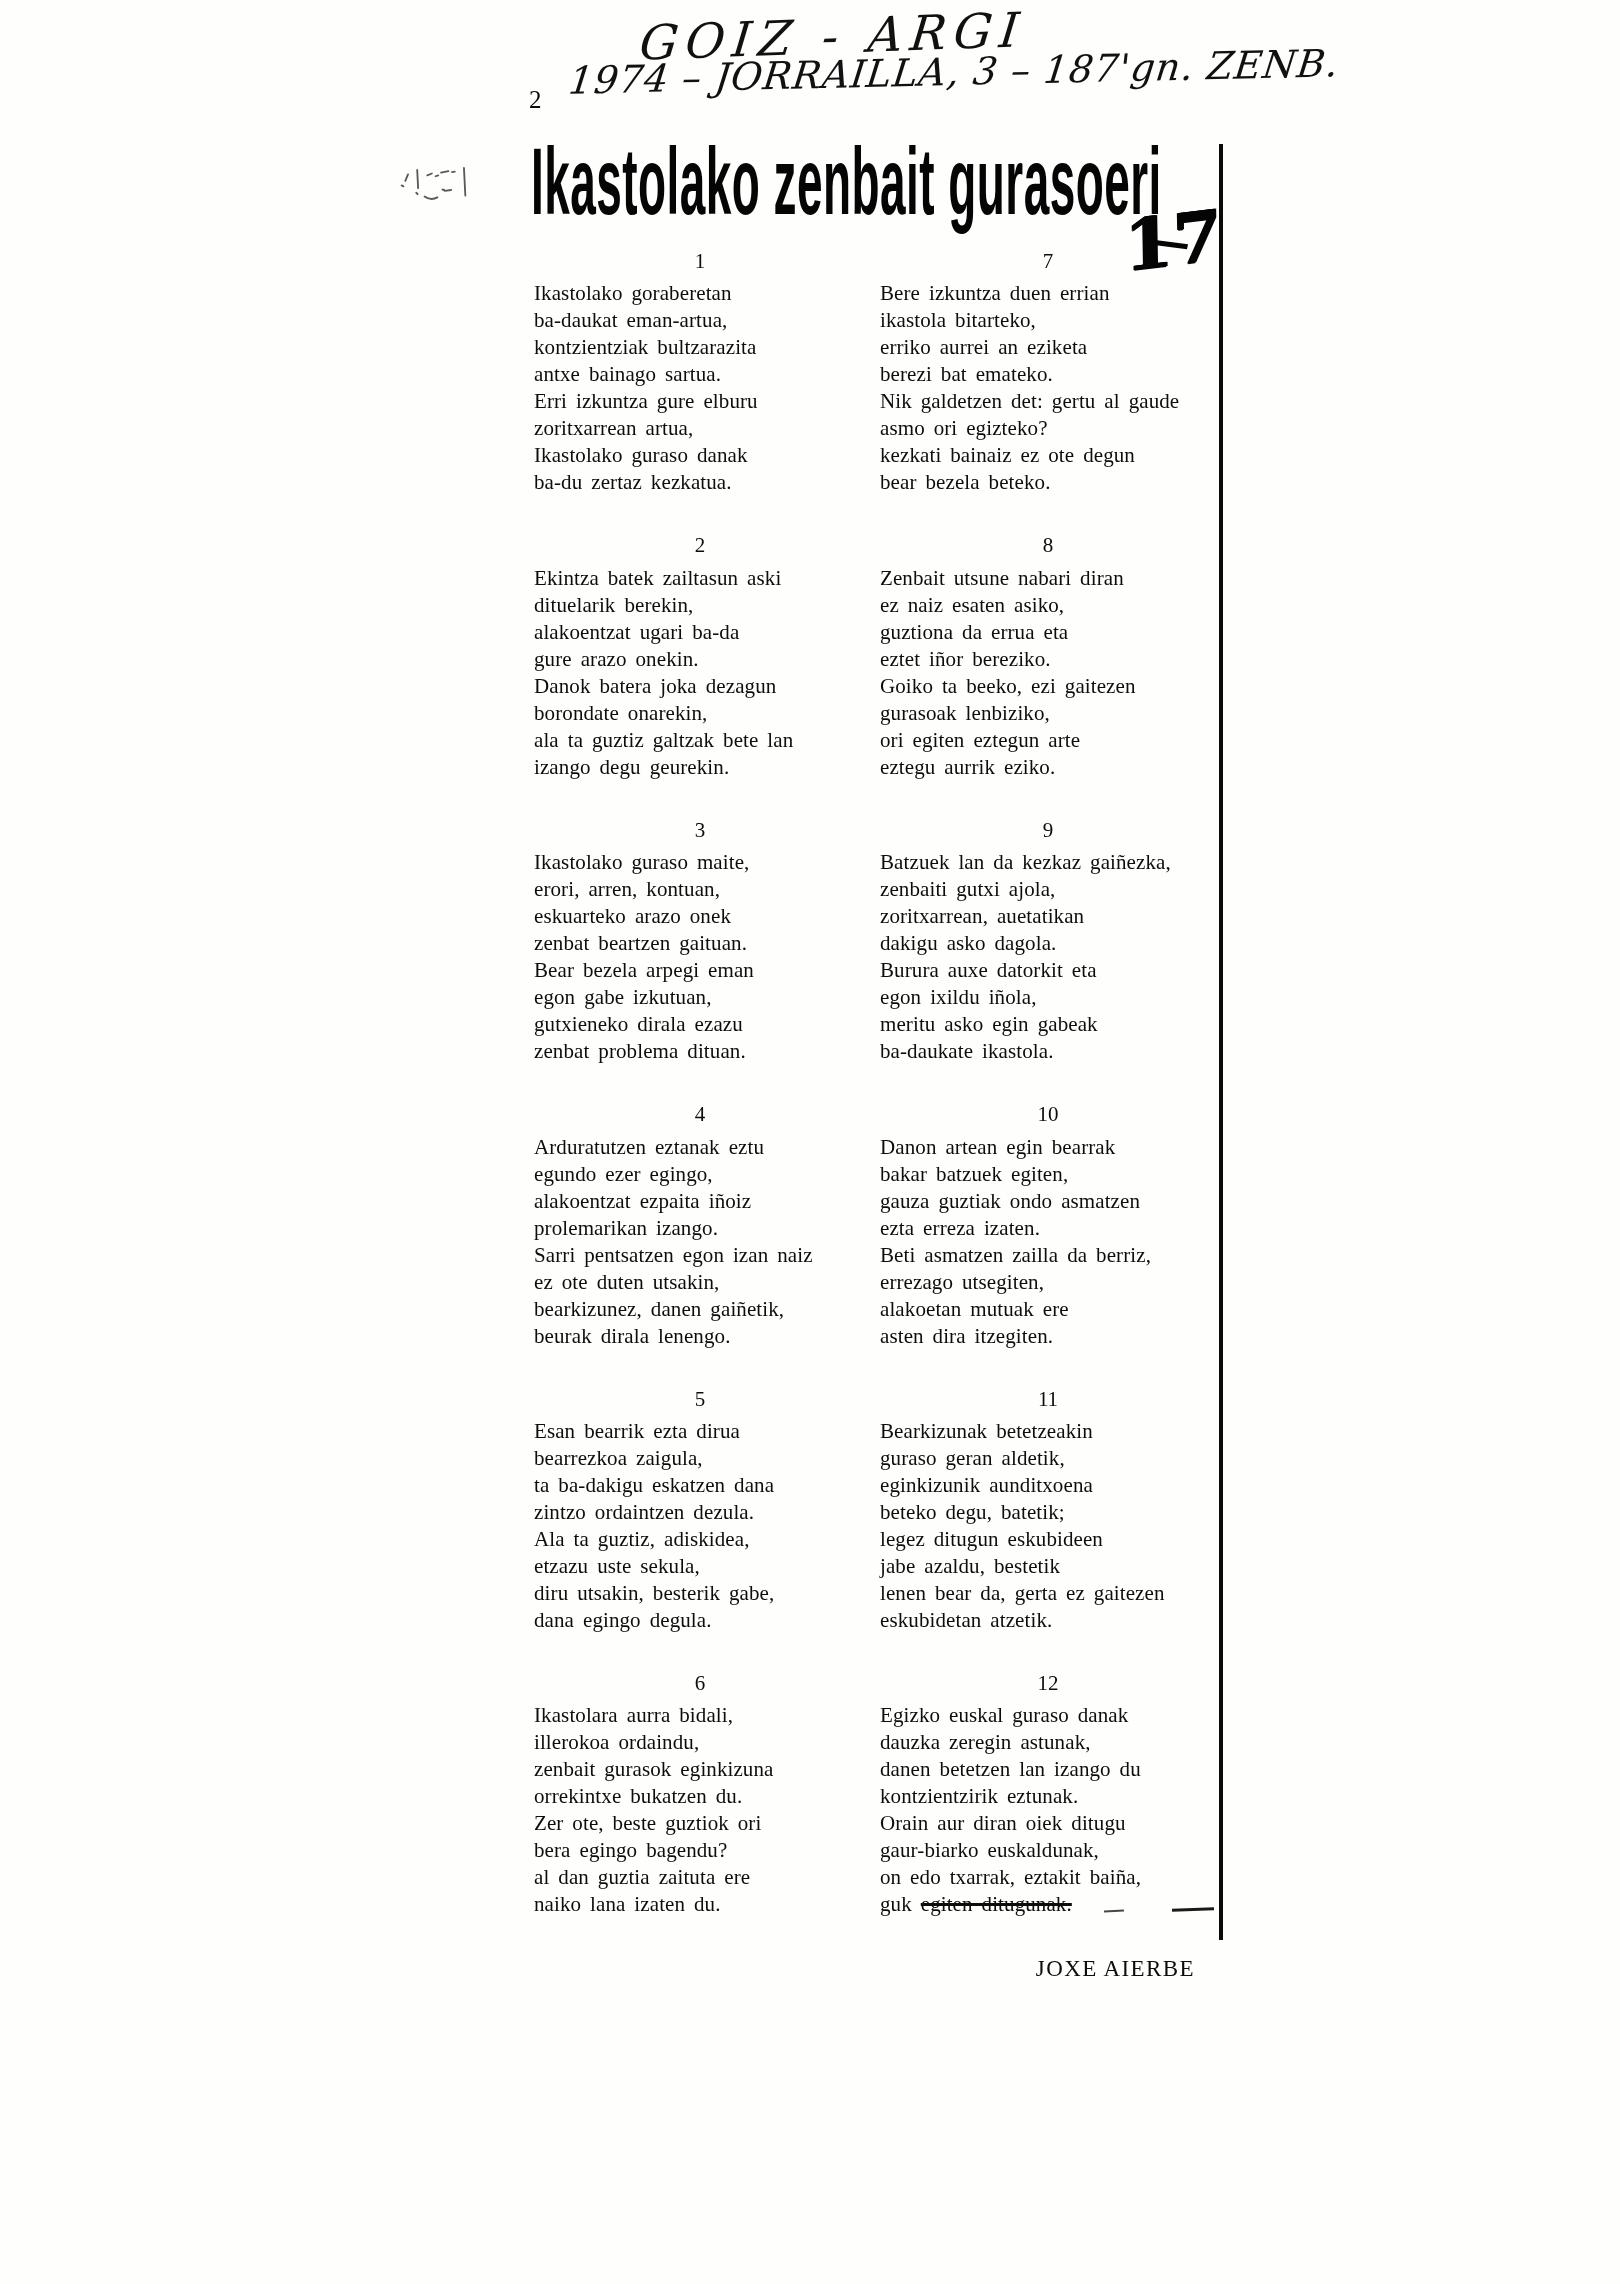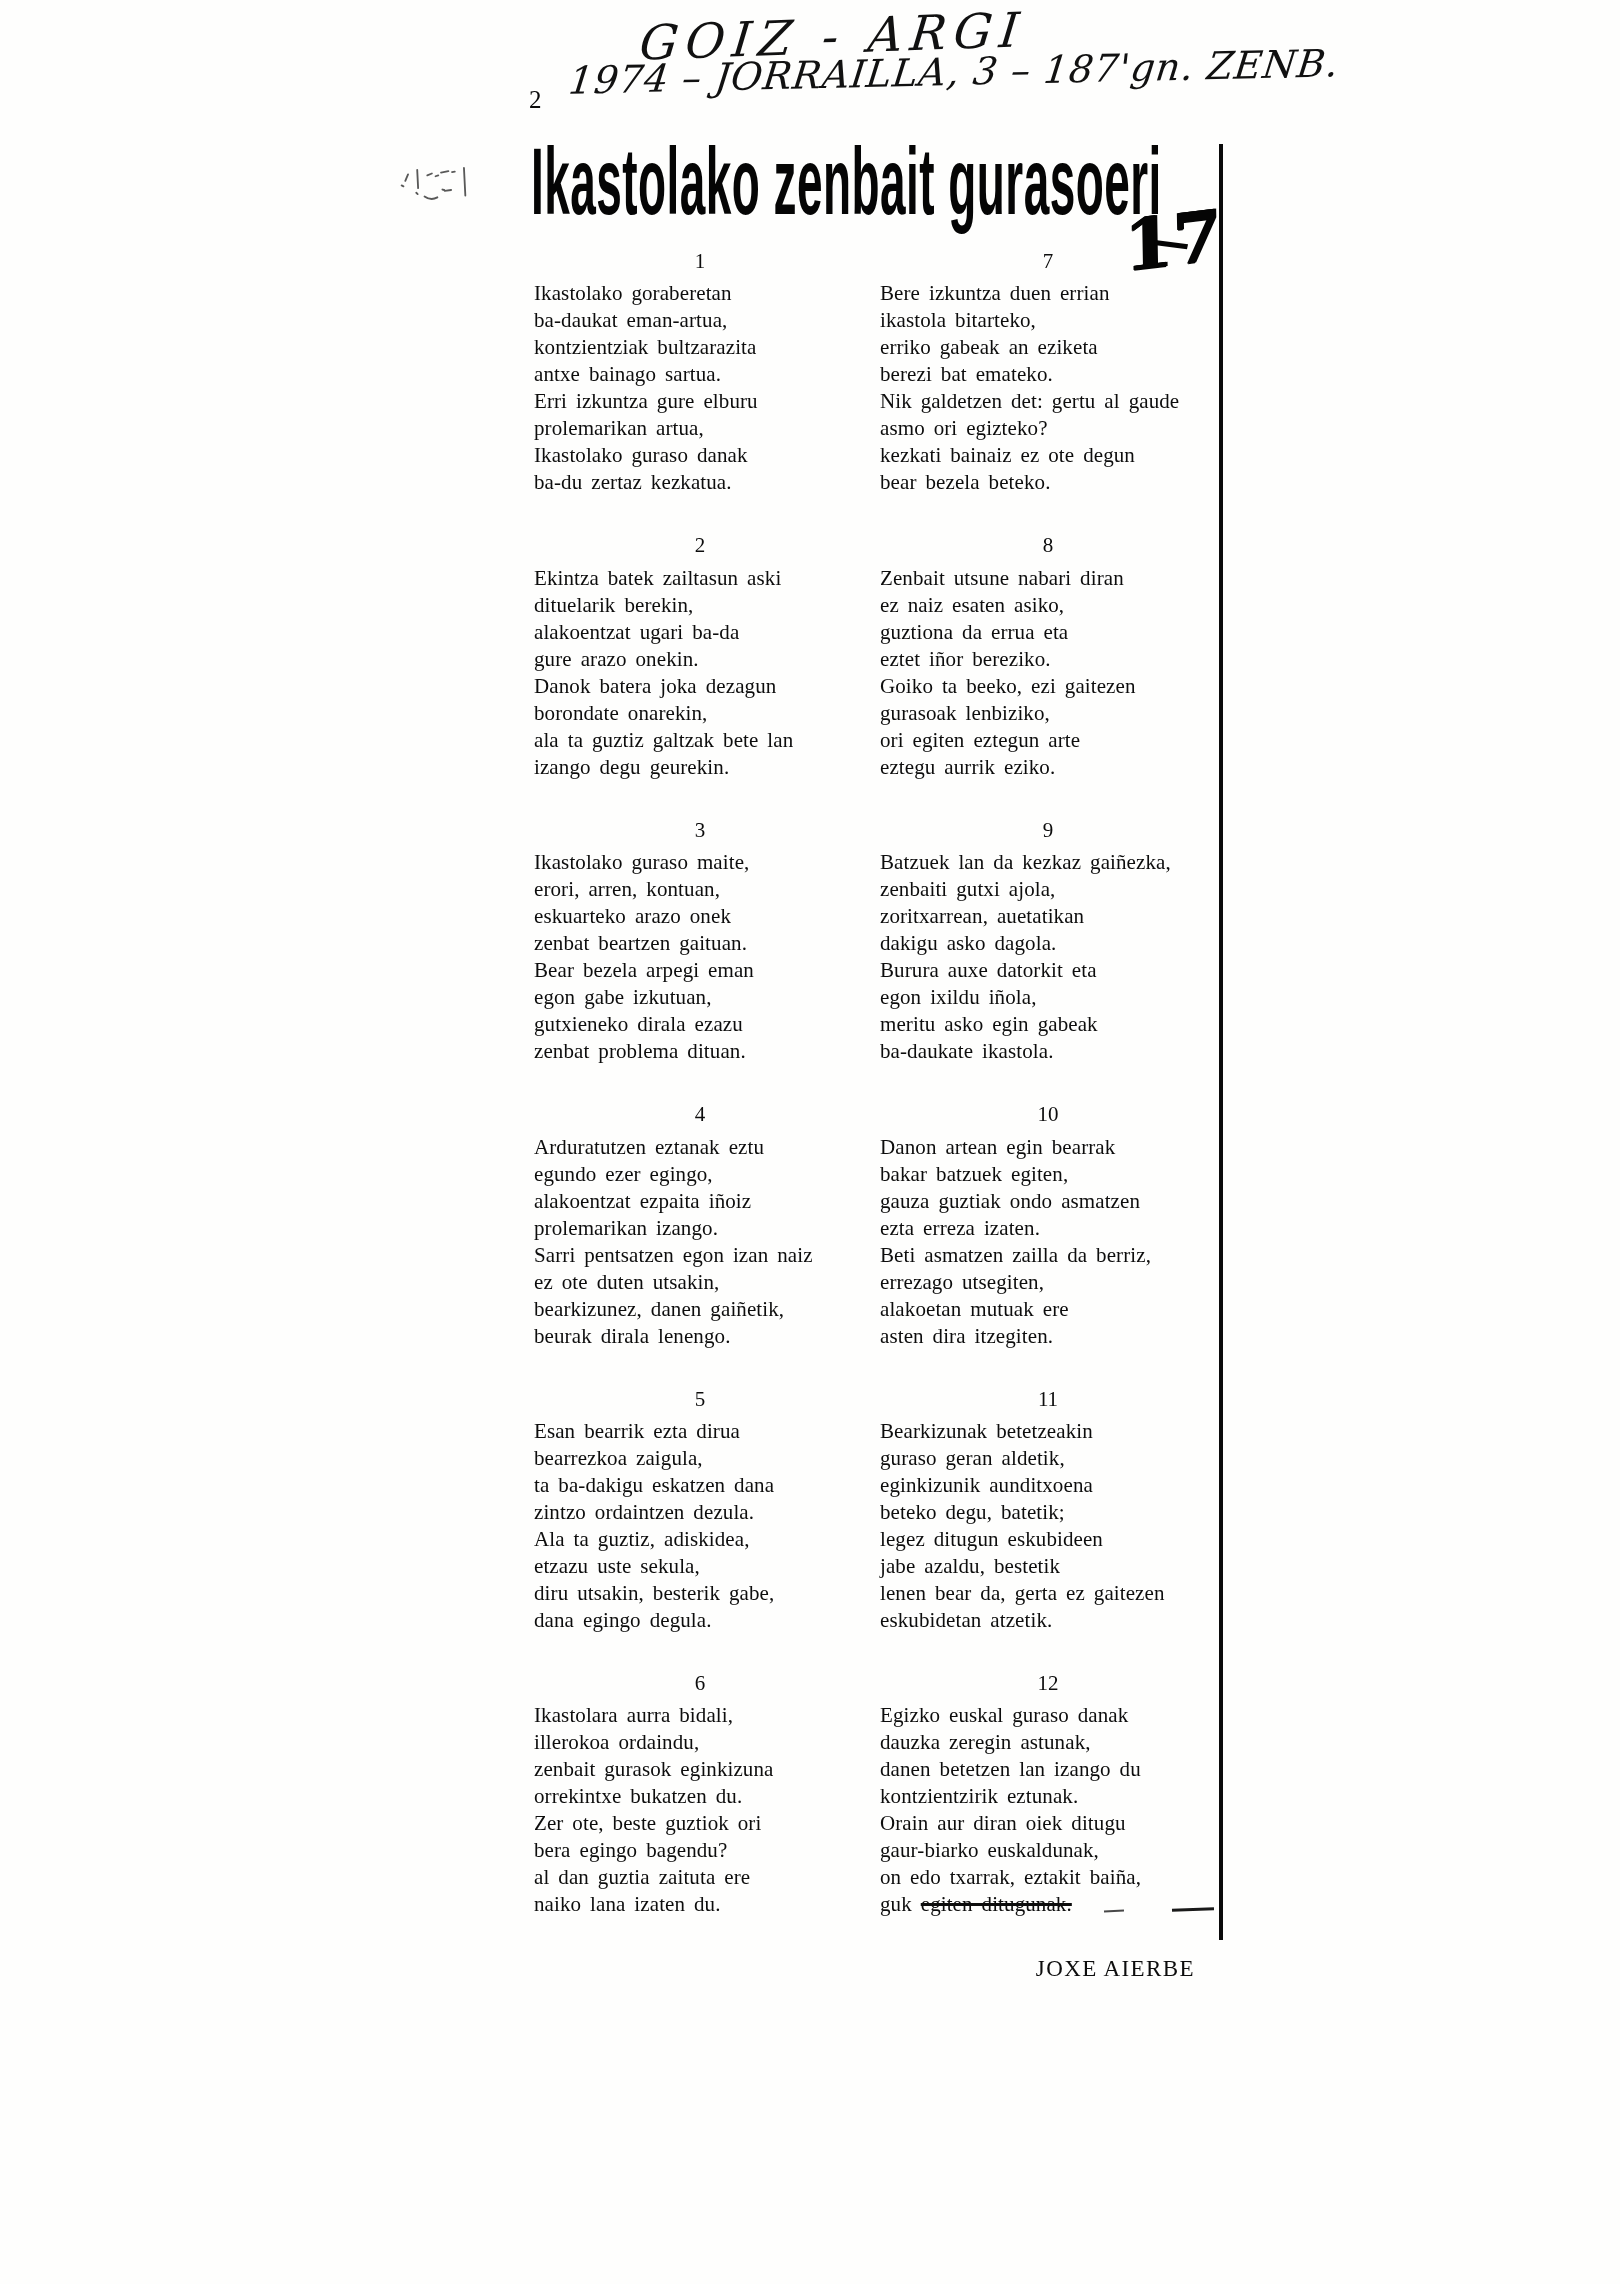--- a/index.html
+++ b/index.html
@@ -184,21 +184,21 @@
   <div class="vrule"></div>
 
   <div class="col col-left" id="col-left">
       <div class="stanza">
         <div class="stanza-number">1</div>
         <div class="poem-line">Ikastolako goraberetan</div>
         <div class="poem-line">ba-daukat eman-artua,</div>
         <div class="poem-line">kontzientziak bultzarazita</div>
         <div class="poem-line">antxe bainago sartua.</div>
         <div class="poem-line">Erri izkuntza gure elburu</div>
-        <div class="poem-line">prolemarikan artua,</div>
+        <div class="poem-line">zoritxarrean artua,</div>
         <div class="poem-line">Ikastolako guraso danak</div>
         <div class="poem-line">ba-du zertaz kezkatua.</div>
       </div>
       <div class="stanza">
         <div class="stanza-number">2</div>
         <div class="poem-line">Ekintza batek zailtasun aski</div>
         <div class="poem-line">dituelarik berekin,</div>
         <div class="poem-line">alakoentzat ugari ba-da</div>
         <div class="poem-line">gure arazo onekin.</div>
         <div class="poem-line">Danok batera joka dezagun</div>
@@ -251,21 +251,21 @@
         <div class="poem-line">naiko lana izaten du.</div>
       </div>
     </div>
 
   <div class="col col-right">
     <div id="col-right-stanzas">
         <div class="stanza">
           <div class="stanza-number">7</div>
           <div class="poem-line">Bere izkuntza duen errian</div>
           <div class="poem-line">ikastola bitarteko,</div>
-          <div class="poem-line">erriko gabeak an eziketa</div>
+          <div class="poem-line">erriko aurrei an eziketa</div>
           <div class="poem-line">berezi bat emateko.</div>
           <div class="poem-line">Nik galdetzen det: gertu al gaude</div>
           <div class="poem-line">asmo ori egizteko?</div>
           <div class="poem-line">kezkati bainaiz ez ote degun</div>
           <div class="poem-line">bear bezela beteko.</div>
         </div>
         <div class="stanza">
           <div class="stanza-number">8</div>
           <div class="poem-line">Zenbait utsune nabari diran</div>
           <div class="poem-line">ez naiz esaten asiko,</div>

